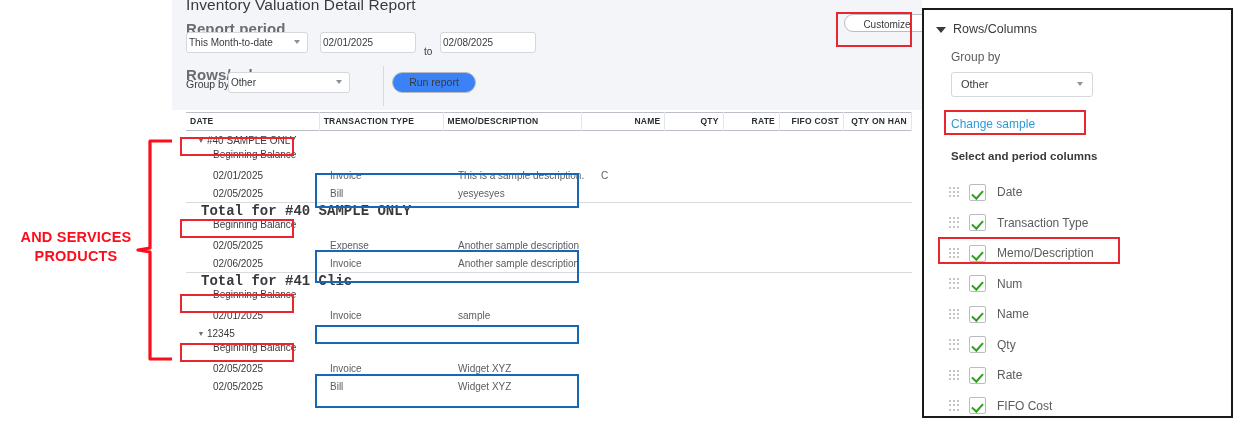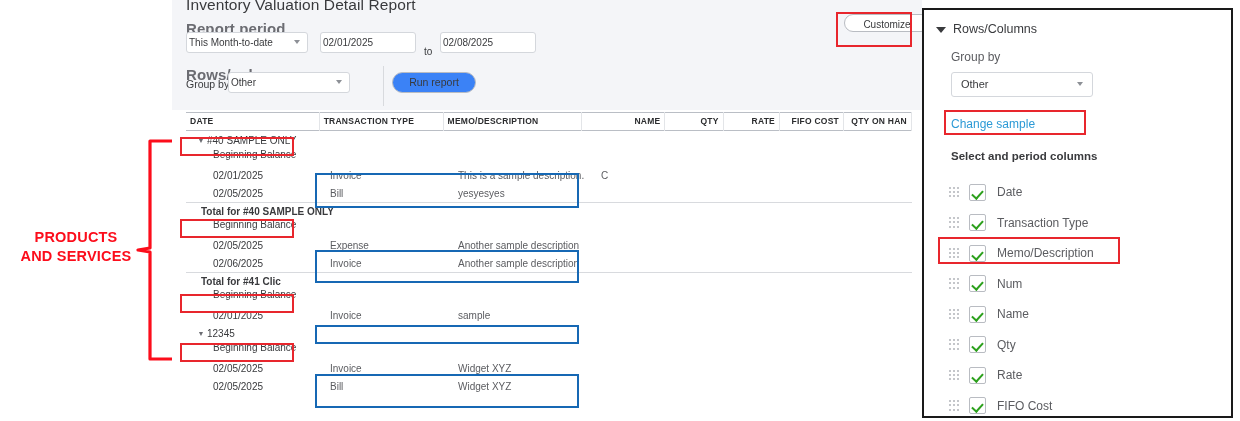--- a/index.html
+++ b/index.html
@@ -103,21 +103,21 @@
     height:18px; display:flex; align-items:center;
     font-size:10px; color:#393a3d;
   }
   .sub-row .c1 { width:138px; padding-left:27px; color:#393a3d; }
   .sub-row .c2 { width:128px; padding-left:6px; color:#5b5c60; }
   .sub-row .c3 { width:143px; padding-left:6px; color:#5b5c60; }
   .sub-row .c4 { width:86px; padding-left:6px; color:#5b5c60; }
   .total-row {
     height:17px; display:flex; align-items:center;
     border-top:1px solid #d8dade;
-    font-size:10px; font-weight:bold; color:#393a3d; padding-left:15px;
+    font-size:14px; font-weight:bold; color:#393a3d; padding-left:15px;font-family:Liberation Mono, monospace;
   }
   .beg-row { height:17px; display:flex; align-items:flex-start; font-size:10px; }
   .beg-row .c1 { width:138px; padding-left:27px; color:#393a3d; }
 
   
   .red-box { position:absolute; border:2.5px solid #e8262d; z-index:5; }
   
   .blue-box { position:absolute; border:2.5px solid #1668b4; z-index:5; }
 
   
@@ -173,22 +173,22 @@
   .col-label { font-size:12px; color:#5b5c60; }
   #memo-row-highlight {
     position:absolute; left:14px; top:227px; width:182px; height:27px;
     border:2.5px solid #e8262d; z-index:9;
   }
 </style>
 </head>
 <body>
 
 <div id="annot-products">
+  <div>AND SERVICES</div>
   <div>PRODUCTS</div>
-  <div>AND SERVICES</div>
 </div>
 <svg id="brace-left" viewBox="0 0 44 225">
   <path d="M44 3 L14 3 L14 110 L2 112 L14 114 L14 221 L44 221" fill="none" stroke="#fc0d1b" stroke-width="3.2" stroke-linecap="round" stroke-linejoin="round"></path>
 </svg>
 
 <div id="annot-products-services">
   <div>PRODUCTS/SERVICES</div>
   <div>WITH DECRIPTION</div>
 </div>
 <svg id="brace-center" viewBox="0 0 52 240">

